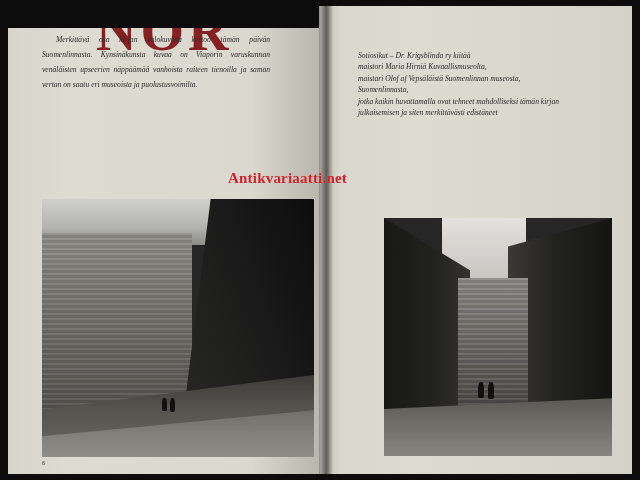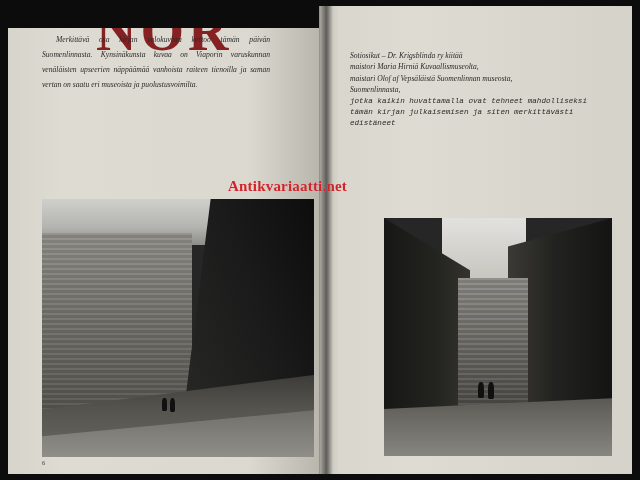--- a/index.html
+++ b/index.html
@@ -66,24 +66,24 @@
     text-align: justify;
     margin: 0 0 9px 0;
   }
   .para.indent { text-indent: 14px; }
   .lines {
     font-family: "Liberation Serif", serif;
     font-style: italic;
     font-size: 7.6px;
     line-height: 11.4px;
     color: #2c2a28;
-    margin: 4px;
+    margin: 12px;
   }
   .lines div { white-space: nowrap; }
-  .lines div.wrapok { white-space: normal; font-family: Liberation Mono, monospace; }
+  .lines div.wrapok { white-space: normal; }
   .leftcol { width: 228px; }
   .rightcol { width: 240px; }
 
   
   .photo {
     position: absolute;
     background: #262626;
     overflow: hidden;
   }
   .photo-left {
@@ -199,21 +199,21 @@
     position: absolute;
     left: 0; top: 0; width: 100%; height: 22px;
     background: #0c0c0c;
     z-index: 5;
   }
 
   
   .watermark {
     position: absolute;
     left: 228px;
-    top: 178px;
+    top: 170px;
     font-family: "Liberation Serif", serif;
     font-size: 15px;
     font-weight: bold;
     color: #d2232a;
     letter-spacing: 0.2px;
     z-index: 20;
     text-shadow: 0 0 1px rgba(255,255,255,0.35);
   }
 </style>
 </head>

